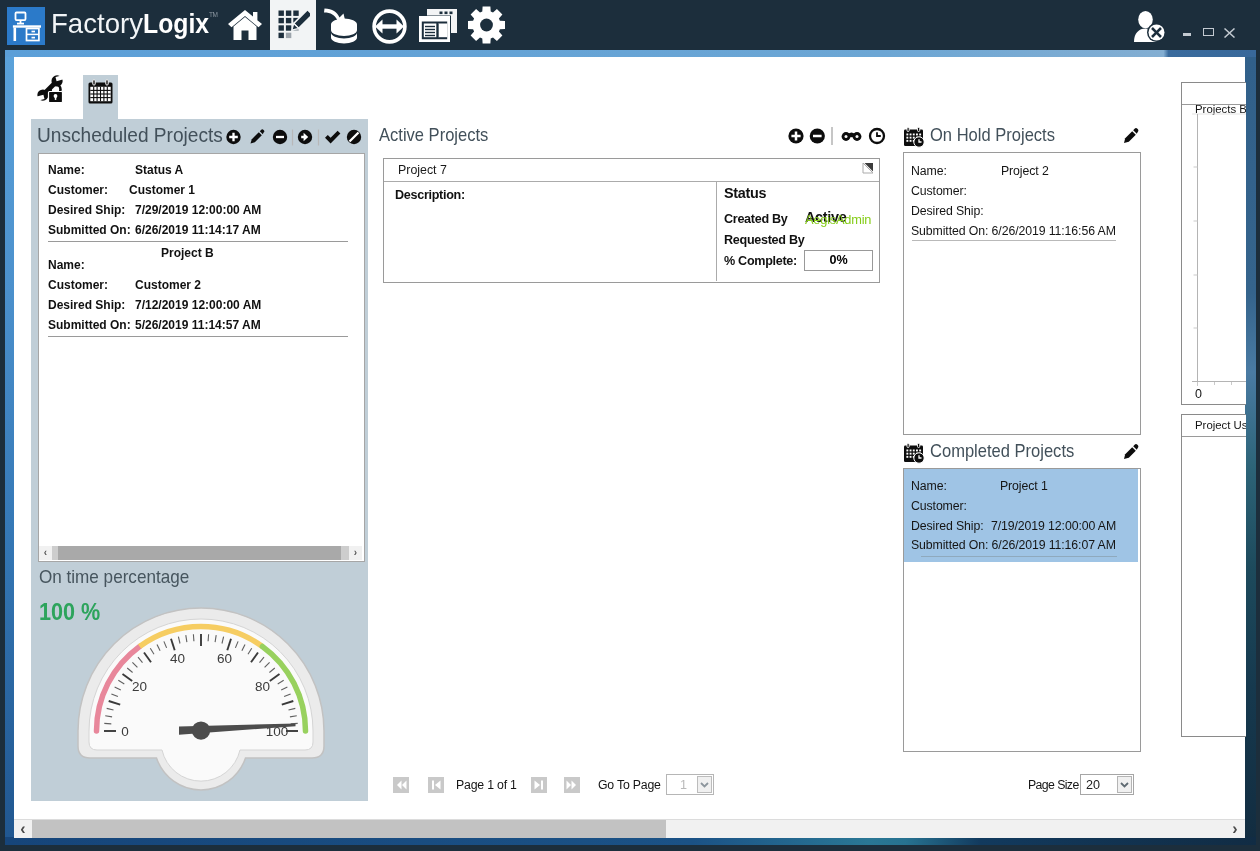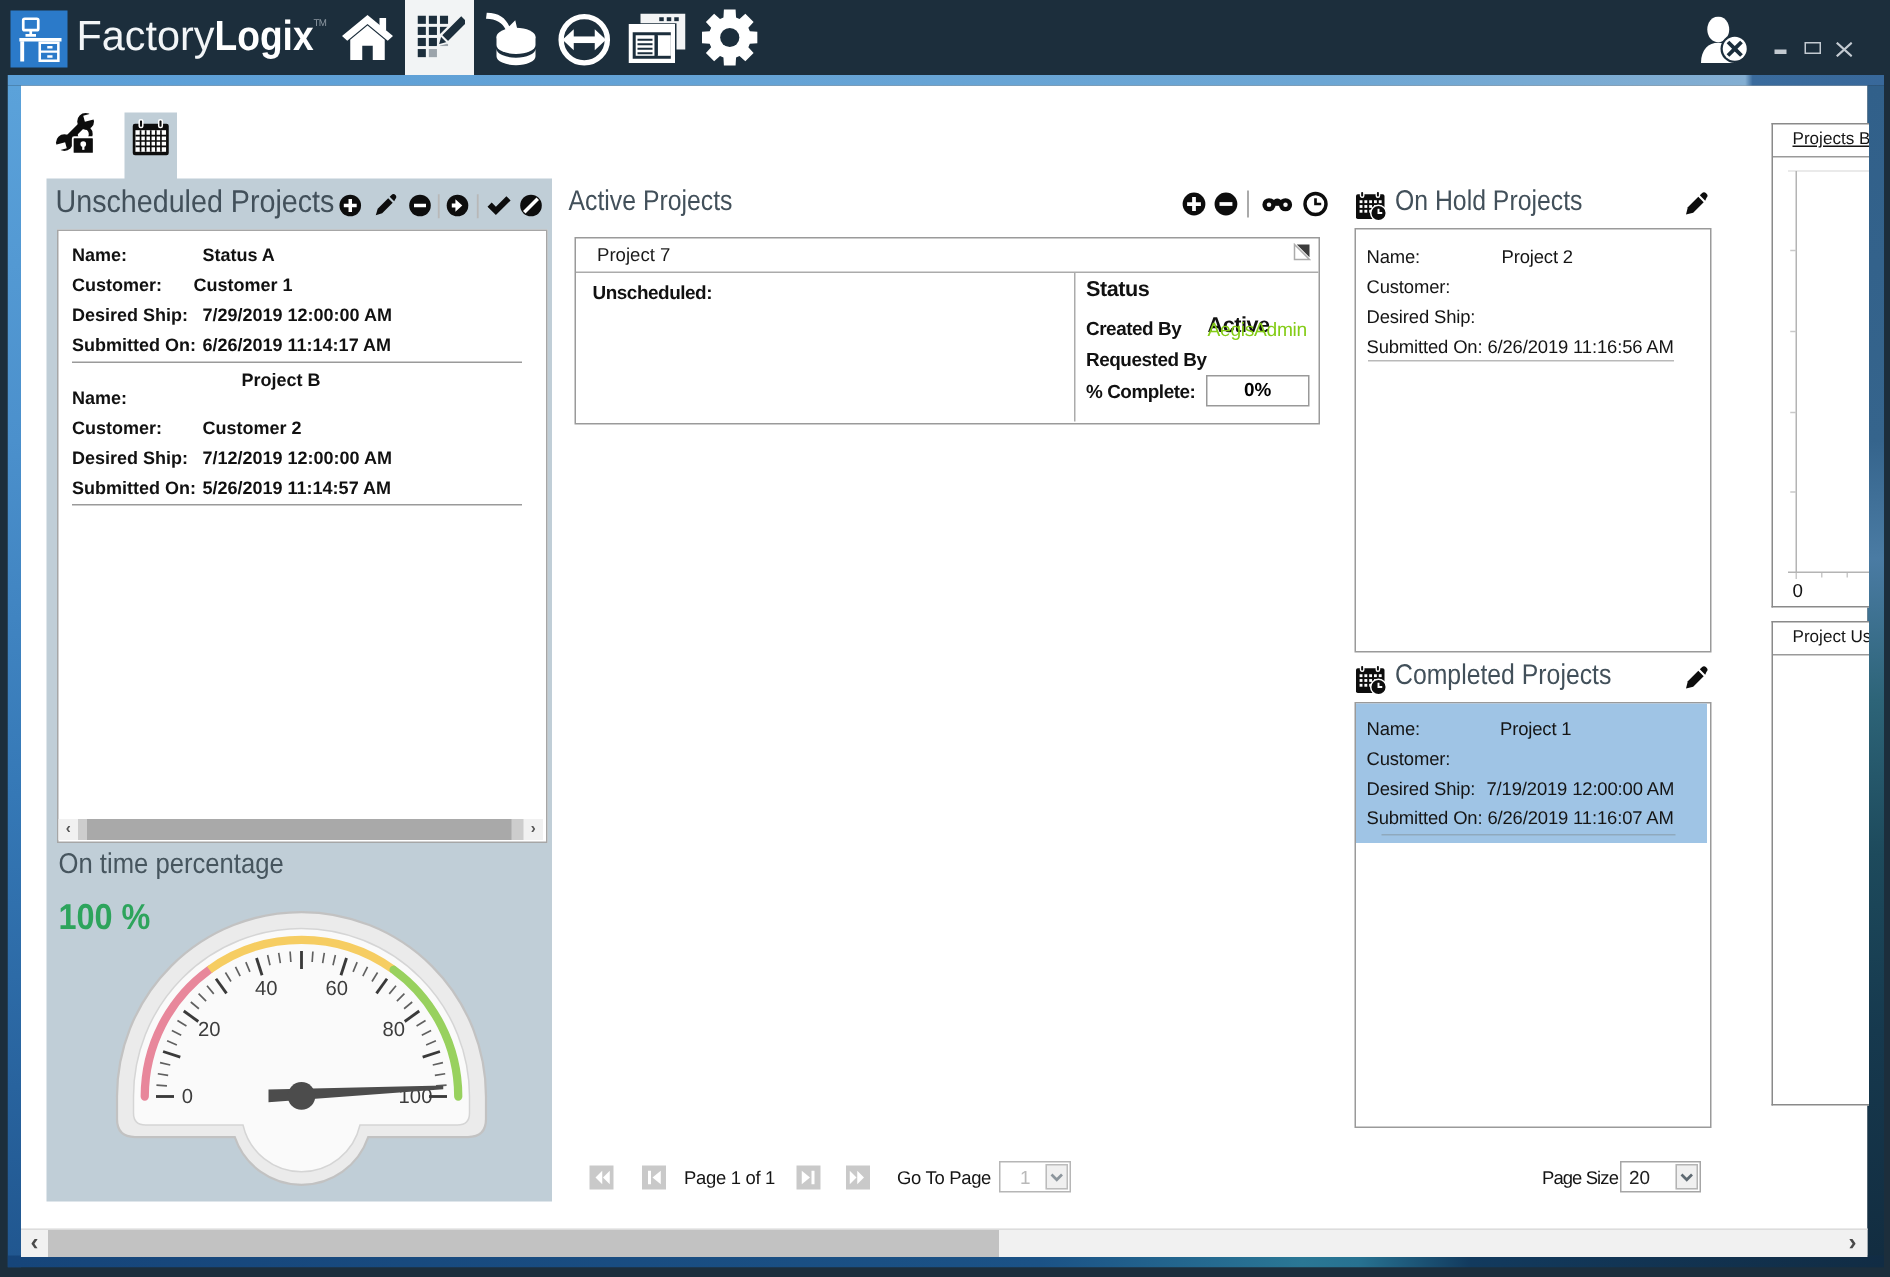--- a/index.html
+++ b/index.html
@@ -318,21 +318,21 @@
   </g>
   <polygon points="113,126.4 229.5,123.6 229.5,126.2 113,134.8" fill="#4c4c4c"></polygon>
   <circle cx="135" cy="130.6" r="9.2" fill="#4c4c4c"></circle>
 </svg>
 
 <div class="abs ptitle" id="atitle">Active Projects</div>
 <div class="abs" id="card">
   <div class="abs" id="cardhead"></div>
   <div class="abs" id="cardtitle">Project 7</div>
   <div class="abs" id="vdiv"></div>
-  <div class="abs blbl" style="left:11px;top:29px;">Unscheduled:</div>
+  <div class="abs blbl" style="left:11px;top:29px;">Description:</div>
   <div class="abs blbl" style="left:340px;top:26px;font-size:14.4px;">Status</div>
   <div class="abs blbl" style="left:421px;top:26px;font-size:14.4px;margin-top:24px;">Active</div>
   <div class="abs blbl" style="left:340px;top:53px;">Created By</div>
   <div class="abs" style="left:421px;top:53px;font-size:12.8px;color:#84cc16;letter-spacing:-0.2px;">AegisAdmin</div>
   <div class="abs blbl" style="left:340px;top:74px;">Requested By</div>
   <div class="abs blbl" style="left:340px;top:95px;">% Complete:</div>
   <div class="abs" style="left:420px;top:91px;width:67px;height:19px;border:1px solid #999;text-align:center;font-size:12.6px;font-weight:700;line-height:19px;">0%</div>
 </div>
 
 <svg class="abs" style="left:788px;top:126px;" width="100" height="20" viewBox="0 0 100 20">
@@ -479,21 +479,21 @@
 <div class="abs" style="left:1080px;top:774px;width:52px;height:19px;border:1px solid #a6a6a6;background:#fff;">
   <span class="abs" style="left:5px;top:3px;font-size:12.6px;color:#222;">20</span>
   <div class="abs" style="left:36px;top:1px;width:15px;height:17px;background:#f0f0f0;border:1px solid #b4b4b4;box-sizing:border-box;">
     <svg width="13" height="15" viewBox="0 0 13 15">
         <path d="M3 6 L6.5 9.5 L10 6" fill="none" stroke="#5f6a72" stroke-width="1.8"></path>
       </svg>
   </div>
 </div>
 
 <div class="abs frbox" style="left:1181px;top:82px;width:64px;height:321px;border-right:none;overflow:hidden;">
-  <div class="abs" style="left:13px;top:4px;white-space:nowrap;text-decoration:underline;">Projects B</div>
+  <div class="abs" style="left:13px;top:20px;white-space:nowrap;">Projects B</div>
   <div class="abs" style="left:0;top:21px;width:64px;height:1px;background:#9a9a9a;"></div>
   <svg class="abs" style="left:0px;top:22px;" width="64" height="299" viewBox="0 0 64 299">
     <line x1="10" y1="9" x2="64" y2="9" stroke="#e3e3e3"></line>
     <line x1="15.5" y1="9" x2="15.5" y2="276.5" stroke="#b4b4b4"></line>
     <line x1="10" y1="276.5" x2="64" y2="276.5" stroke="#b4b4b4"></line>
     <g stroke="#c9c9c9">
       <line x1="11.5" y1="62" x2="15.5" y2="62"></line>
         <line x1="11.5" y1="116" x2="15.5" y2="116"></line>
         <line x1="11.5" y1="170" x2="15.5" y2="170"></line>
         <line x1="11.5" y1="223" x2="15.5" y2="223"></line>

